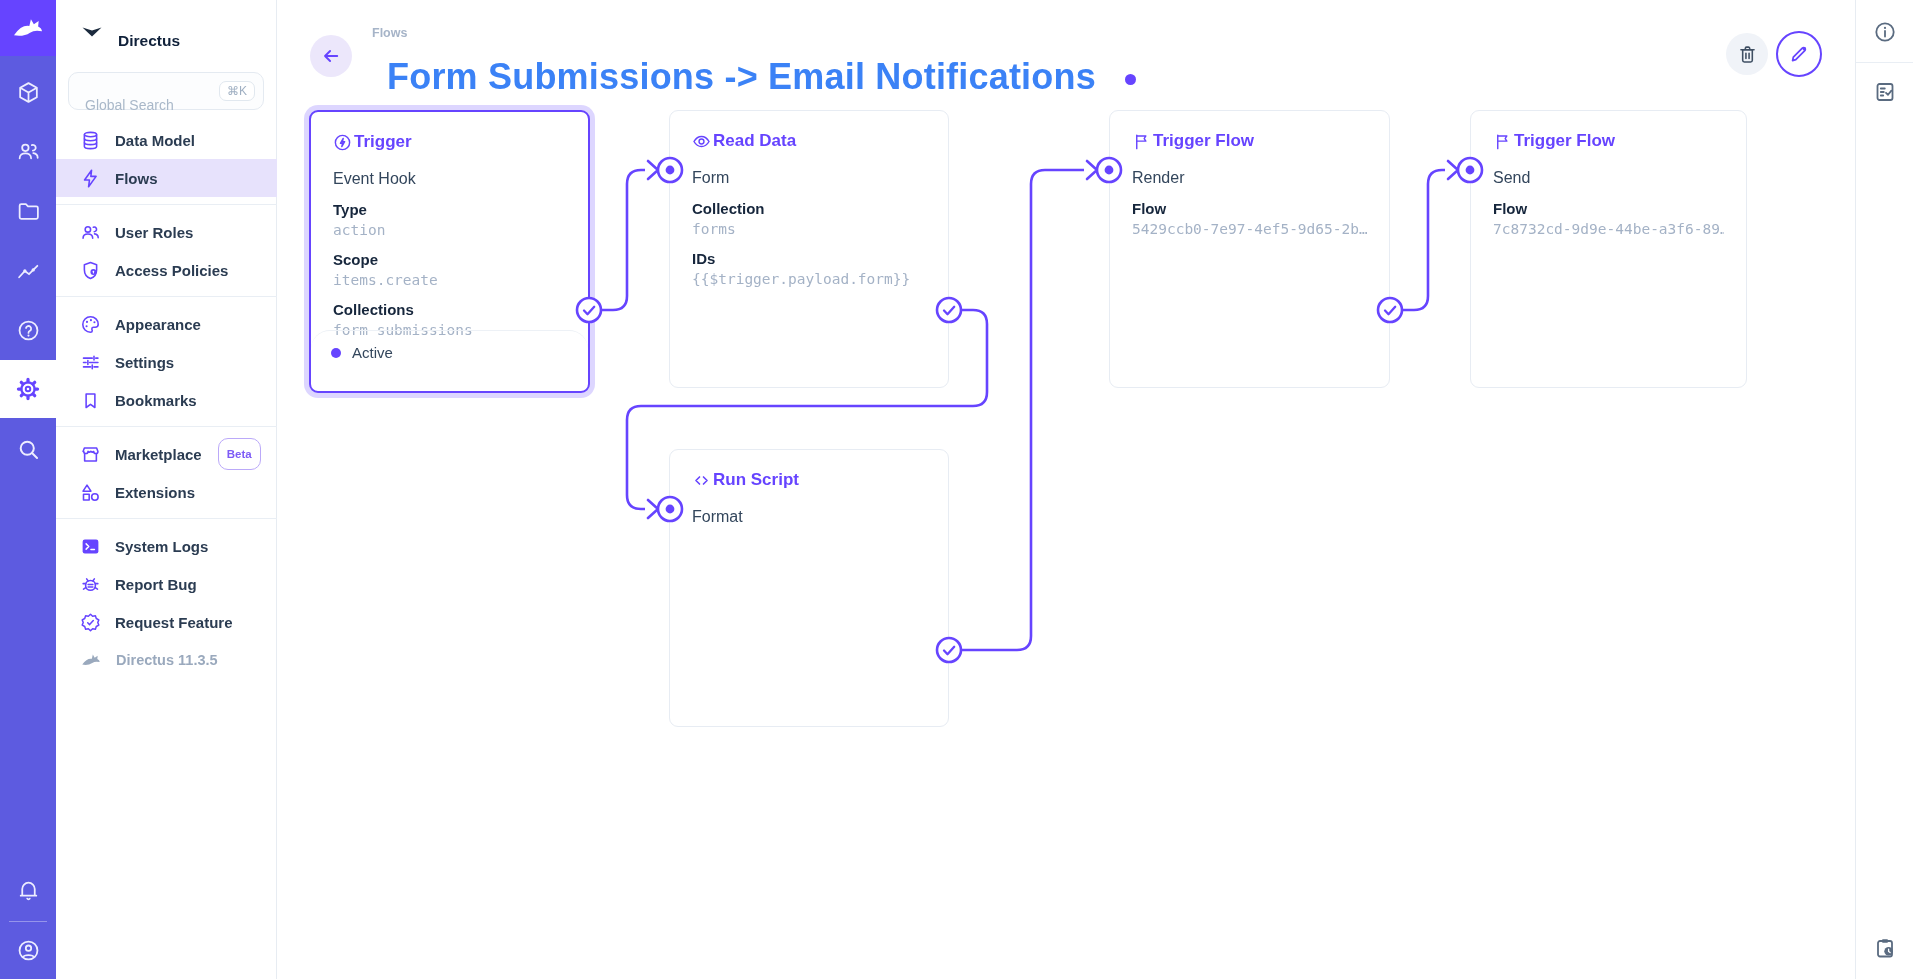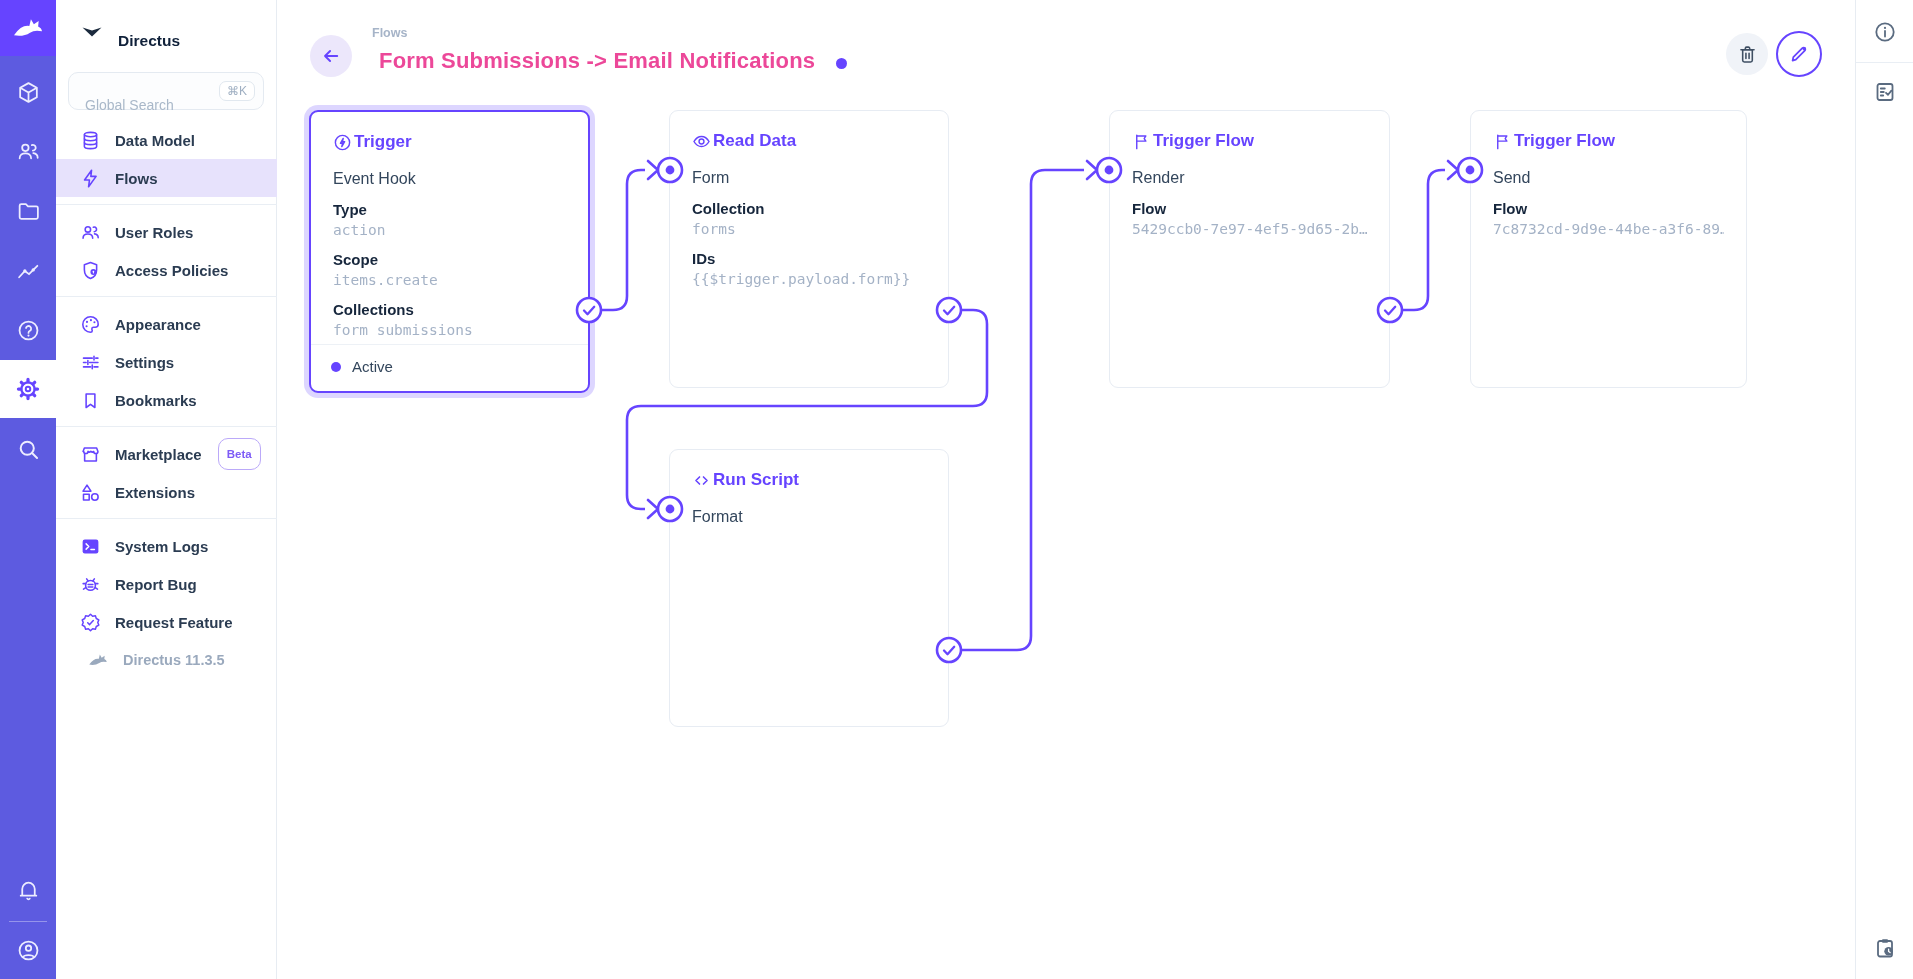--- a/index.html
+++ b/index.html
@@ -32,61 +32,61 @@
   .gsearch .ph{flex:1;font-size:14px;color:#A9B8C9;margin-top:28px;}
   .kbd{border:1px solid #E1E8EF;border-radius:7px;color:#9FAFC2;font-size:12px;padding:2px 7px;background:#fff;}
   .navlist{position:absolute;left:0;top:121px;width:221px;}
   .ni{height:38px;display:flex;align-items:center;gap:14px;padding-left:24px;cursor:pointer;}
   .ni svg{width:21px;height:21px;color:#6644FF;flex:none;}
   .ni .nl{font-size:15px;font-weight:600;color:#2B3C52;}
   .ni.active{background:#E7E2FC;}
   .ndiv{height:1px;background:#E9EEF4;margin:7px 0 8px 0;}
   .beta{margin-left:2px;border:1px solid #BBA9F9;color:#7E5BF6;border-radius:10px;
         font-size:11.5px;font-weight:600;padding:9px 8px;}
-  .ver{height:38px;display:flex;align-items:center;gap:12px;padding-left:29px;color:#9AA9BD;}
+  .ver{height:38px;display:flex;align-items:center;gap:12px;padding-left:22px;color:#9AA9BD;}
   .ver svg{width:26px;height:20px;}
   .ver .vl{font-size:14.5px;font-weight:600;}
 
   
   .rightbar{position:absolute;right:0;top:0;width:58px;height:979px;background:#fff;
             border-left:1px solid #E7ECF2;}
   .rb-btn{position:absolute;left:0;width:58px;height:44px;border:none;background:transparent;
           color:#5A6B80;display:flex;align-items:center;justify-content:center;cursor:pointer;padding:0;}
   .rb-btn svg{width:24px;height:24px;}
   .rdiv{position:absolute;left:0;right:0;height:1px;background:#E9EEF4;}
 
   
   .content{position:absolute;left:277px;top:0;right:58px;bottom:0;background:#fff;}
   .backbtn{position:absolute;left:33px;top:35px;width:42px;height:42px;border-radius:50%;
            background:#ECE7FB;border:none;color:#6644FF;display:flex;align-items:center;
            justify-content:center;cursor:pointer;}
   .backbtn svg{width:22px;height:22px;}
   .crumb{position:absolute;left:95px;top:26px;font-size:12.5px;font-weight:600;color:#A6B4C8;}
   .ptitle-row{position:absolute;left:94px;top:40px;display:flex;align-items:center;gap:13px;}
-  .ptitle-row h1{margin:8px;font-size:22px;font-weight:700;color:#ec4899;letter-spacing:.2px;}
+  .ptitle-row h1{margin:16px;font-size:36px;font-weight:700;color:#3b82f6;letter-spacing:.2px;}
   .tdot{width:11px;height:11px;border-radius:50%;background:#6644FF;margin-top:4px;}
   .hbtn{position:absolute;top:33px;border:none;border-radius:50%;display:flex;align-items:center;
         justify-content:center;cursor:pointer;}
   .trashbtn{left:1449px;width:42px;height:42px;background:#F0F3F8;color:#3F4F63;}
   .trashbtn svg{width:21px;height:21px;}
   .editbtn{left:1499px;width:46px;height:46px;background:#fff;border:2px solid #6644FF;color:#6644FF;top:31px;}
   .editbtn svg{width:22px;height:22px;}
 
   
   .panel{position:absolute;background:#fff;border:1.5px solid #E7ECF3;border-radius:9px;
          padding:20px 22px;cursor:pointer;}
   .panel.selected{border:2px solid #6644FF;box-shadow:0 0 0 5px rgba(102,68,255,.22);}
   .phead{display:flex;align-items:center;gap:2px;color:#6644FF;font-weight:700;font-size:17px;}
   .phead svg{width:19px;height:19px;flex:none;}
   .pname{margin-top:18px;font-size:16px;font-weight:500;color:#33465C;}
   .flabel{margin-top:13px;font-size:15px;font-weight:700;color:#16263C;}
   .fvalue{margin-top:4px;font-family:"DejaVu Sans Mono","Liberation Mono",monospace;
           font-size:14.5px;color:#A4B2C6;white-space:nowrap;overflow:hidden;max-width:240px;}
   .pfooter{position:absolute;left:0;right:0;bottom:0;border-top:1px solid #EDF1F6;
-           display:flex;align-items:center;gap:11px;padding:13px 22px 16px 20px;}
+           display:flex;align-items:center;gap:11px;padding:13px 22px 30px 20px;border-radius:19px;}
   .adot{width:10px;height:10px;border-radius:50%;background:#6644FF;}
   .pfooter span.st{font-size:15px;font-weight:500;color:#33465C;}
   .overlay{position:absolute;left:0;top:0;width:1578px;height:979px;pointer-events:none;}
 </style>
 </head>
 <body>
 
 <div class="app">
 
   <aside class="modulebar">

